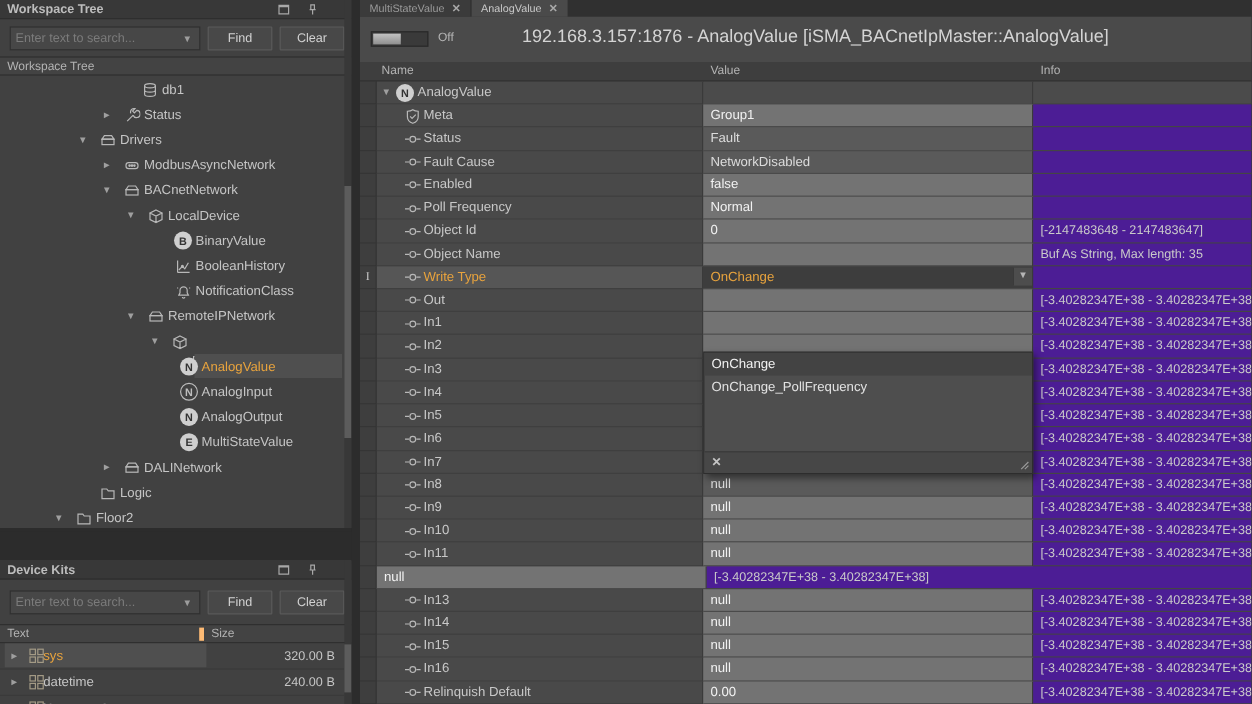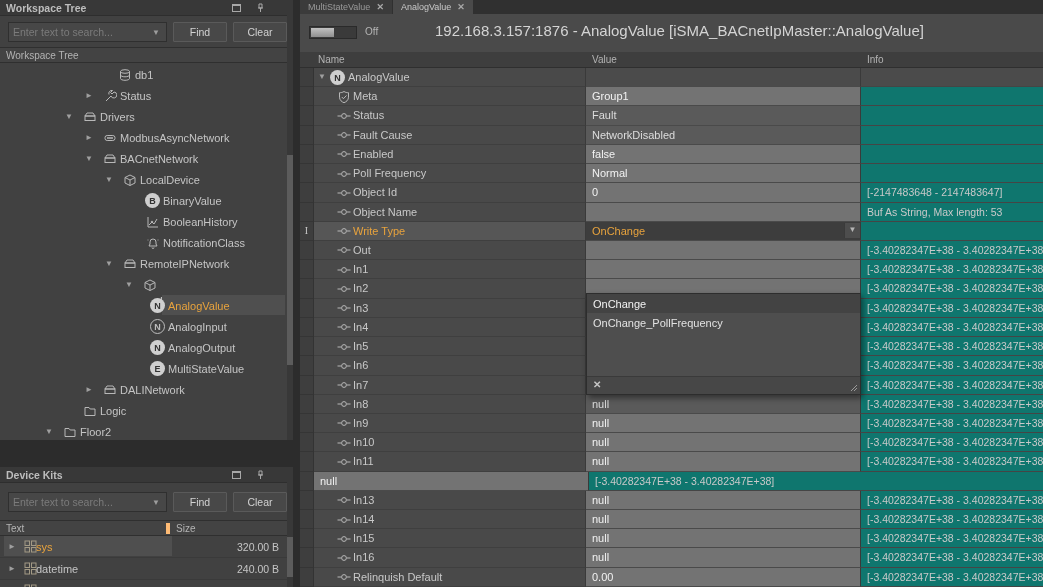--- a/index.html
+++ b/index.html
@@ -88,21 +88,21 @@
 
   #grid-rows { position:absolute; left:0; top:16px; right:0; bottom:0; display:flex; flex-direction:column; }
   .grow { display:flex; height:19.23px; flex:none; }
   .cell { position:relative; overflow:hidden; }
   .c-gutter { width:14px; background:#3e3e3e; border-right:1px solid #333; border-bottom:1px solid #353535;
               font-family:"Liberation Serif", serif; font-size:10px; color:#c8c8c8; text-align:center; line-height:18px; }
   .c-name { width:272px; background:#494949; border-bottom:1px solid #3f3f3f; border-right:1px solid #3a3a3a;
             font-size:11px; color:#c8c8c8; line-height:18px; white-space:nowrap; }
   .c-value { width:275px; background:#737373; border-bottom:1px solid #4a4a4a; border-right:1px solid #3a3a3a;
              font-size:11px; color:#f2f2f2; line-height:18px; padding-left:6px; white-space:nowrap; }
-  .c-info { flex:1; background:#0f766e; border-bottom:1px solid #454545; font-size:10.5px; color:#c9c9c9;
+  .c-info { flex:1; background:#4c1d95; border-bottom:1px solid #454545; font-size:10.5px; color:#c9c9c9;
             line-height:18px; padding-left:6px; white-space:nowrap; }
   .grow.readonly .c-value { background:#5a5a5a; color:#dcdcdc; }
   .grow.group .c-value, .grow.group .c-info { background:#4b4b4b; }
   .grow.selrow .c-name { background:#565656; color:#e8a33d; }
   .grow.combo .c-value { background:#3d3d3d; color:#e8a33d; padding-left:6px; }
   .n-ico { position:absolute; top:2px; width:15px; height:15px; display:flex; align-items:center; justify-content:center; }
   .n-label { position:absolute; top:0; }
   .exp { position:absolute; left:4px; top:0; font-size:8px; color:#9f9f9f; line-height:18px; }
   .combo-btn { position:absolute; right:0; top:1px; bottom:2px; width:16px; background:#4d4d4d;
                border-left:1px solid #3a3a3a; color:#b5b5b5; font-size:8px; display:flex; align-items:center; justify-content:center; }
@@ -509,21 +509,21 @@
             <div class="cell c-name">
               <span class="n-ico" style="left: 22px;">
                 <svg width="14" height="14" viewBox="0 0 14 14" fill="none" stroke="#b8b8b8" stroke-width="1">
                   <path d="M0.5 7 h3.5 M10 7 h3.5"></path>
                   <circle cx="7" cy="7" r="2.4"></circle>
                 </svg>
               </span>
               <span class="n-label" style="left: 39px;">Object Name</span>
             </div>
             <div class="cell c-value"></div>
-            <div class="cell c-info">Buf As String, Max length: 53</div>
+            <div class="cell c-info">Buf As String, Max length: 35</div>
           </div>
           <div class="grow combo selrow">
             <div class="cell c-gutter">I</div>
             <div class="cell c-name">
               <span class="n-ico" style="left: 22px;">
                 <svg width="14" height="14" viewBox="0 0 14 14" fill="none" stroke="#b8b8b8" stroke-width="1">
                   <path d="M0.5 7 h3.5 M10 7 h3.5"></path>
                   <circle cx="7" cy="7" r="2.4"></circle>
                 </svg>
               </span>

